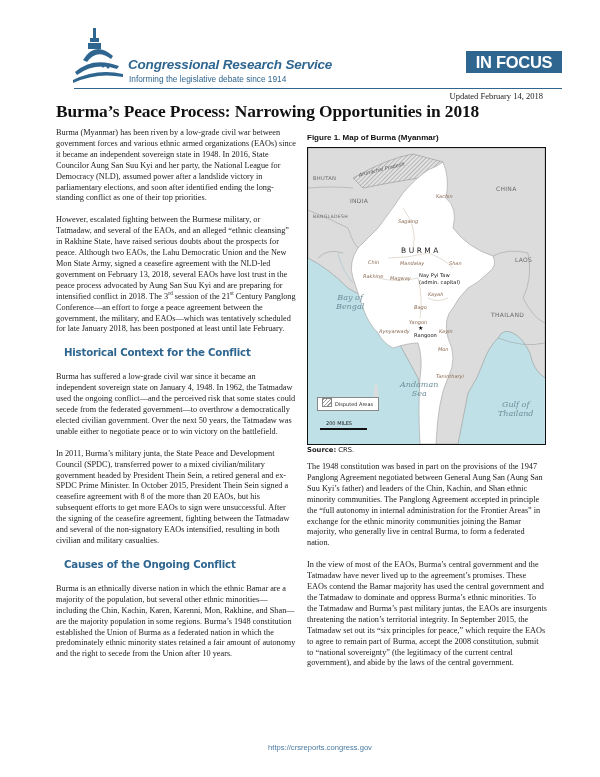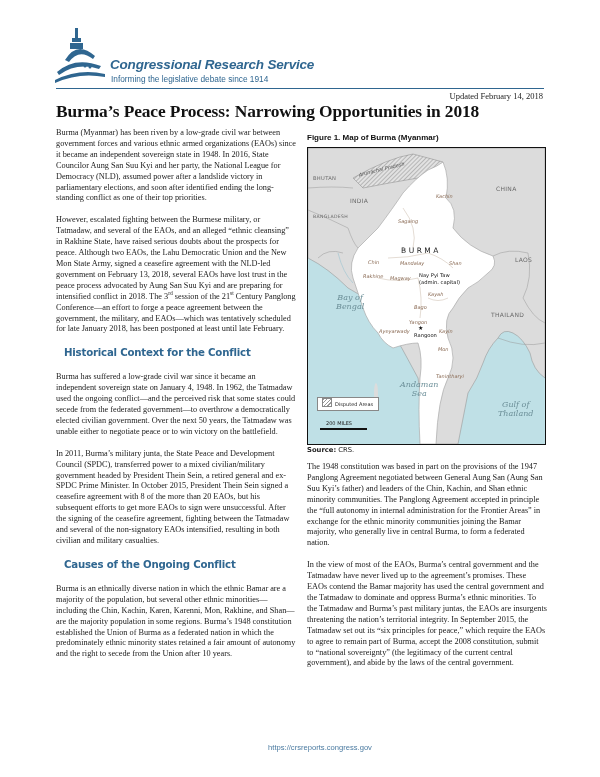--- a/index.html
+++ b/index.html
@@ -1,17 +1,17 @@
 <!DOCTYPE html>
 <html><head>
 <meta charset="utf-8">
 <style>
   html, body { margin: 0; padding: 0; background: #ffffff; }
   body { width: 600px; height: 777px; position: relative; overflow: hidden; font-family: "Liberation Serif", serif; color: #1a1a1a; }
-  .header { position: absolute; left: 0; top: 0; width: 548px; height: 92px; }
+  .header { position: absolute; left: 18px; top: 0; width: 548px; height: 92px; }
   .logo-mark { position: absolute; left: 55px; top: 26px; width: 50px; height: 58px; }
   .org-name { position: absolute; left: 110px; top: 57px; font-family: "Liberation Sans", sans-serif; font-weight: bold; font-style: italic; font-size: 13.5px; color: #2f6690; letter-spacing: -0.2px; white-space: nowrap; }
   .org-tagline { position: absolute; left: 111px; top: 74px; font-family: "Liberation Sans", sans-serif; font-size: 8.3px; color: #2f6690; white-space: nowrap; }
   .infocus { position: absolute; left: 448px; top: 51px; width: 96px; height: 22px; background: #2f6690; color: #ffffff; font-family: "Liberation Sans", sans-serif; font-weight: bold; font-size: 16.5px; line-height: 22px; text-align: center; letter-spacing: -0.3px; }
   .rule { position: absolute; left: 56px; top: 88px; width: 488px; height: 1px; background: #2f6690; }
   .updated { position: absolute; right: 57px; top: 91px; font-size: 8.5px; color: #222; white-space: nowrap; }
   .title { position: absolute; left: 56px; top: 101px; font-size: 17.4px; font-weight: bold; color: #111; white-space: nowrap; letter-spacing: -0.1px; }
   .col { position: absolute; font-size: 8.25px; line-height: 10.9px; color: #1a1a1a; }
   .col-left { left: 56px; top: 128px; width: 240px; }
   .col-right { left: 307px; top: 462px; width: 240px; }
@@ -45,20 +45,21 @@
     <rect x="17" y="12" width="9" height="4" fill="#2f6690"></rect>
     <rect x="15" y="17" width="13" height="6" fill="#2f6690"></rect>
     <path d="M10 34 Q22 14 40 30 L38 33 Q24 22 14 36 Z" fill="#2f6690"></path>
     <path d="M2 46 Q20 30 46 40 L44 43 Q22 36 4 49 Z" fill="#2f6690"></path>
     <path d="M0 54 Q24 42 50 48 L50 51 Q24 46 0 57 Z" fill="#2f6690"></path>
     <circle cx="30" cy="40" r="1.5" fill="#2f6690"></circle>
     <circle cx="35" cy="41" r="1.5" fill="#2f6690"></circle>
   </svg>
   <div class="org-name">Congressional Research Service</div>
   <div class="org-tagline">Informing the legislative debate since 1914</div>
+  <div class="infocus">IN FOCUS</div>
   <div class="rule"></div>
 </div>
 
 <div class="updated">Updated February 14, 2018</div>
 <div class="title">Burma’s Peace Process: Narrowing Opportunities in 2018</div>
 
 <div class="col col-left">
   <p>Burma (Myanmar) has been riven by a low-grade civil war between government forces and various ethnic armed organizations (EAOs) since it became an independent sovereign state in 1948. In 2016, State Councilor Aung San Suu Kyi and her party, the National League for Democracy (NLD), assumed power after a landslide victory in parliamentary elections, and soon after identified ending the long-standing conflict as one of their top priorities.</p>
   <p><span>However, escalated fighting between the Burmese military, or Tatmadaw, and several of the EAOs, and an alleged “ethnic cleansing” in Rakhine State, have raised serious doubts about the prospects for peace. Although two EAOs, the Lahu Democratic Union and the New Mon State Army, signed a ceasefire agreement with the NLD-led government on February 13, 2018, several EAOs have lost trust in the peace process advocated by Aung San Suu Kyi and are preparing for intensified conflict in 2018. The 3</span><sup>rd</sup><span> session of the 21</span><sup>st</sup><span> Century Panglong Conference—an effort to forge a peace agreement between the government, the military, and EAOs—which was tentatively scheduled for late January 2018, has been postponed at least until late February.</span></p>
   <div class="h2">Historical Context for the Conflict</div>

